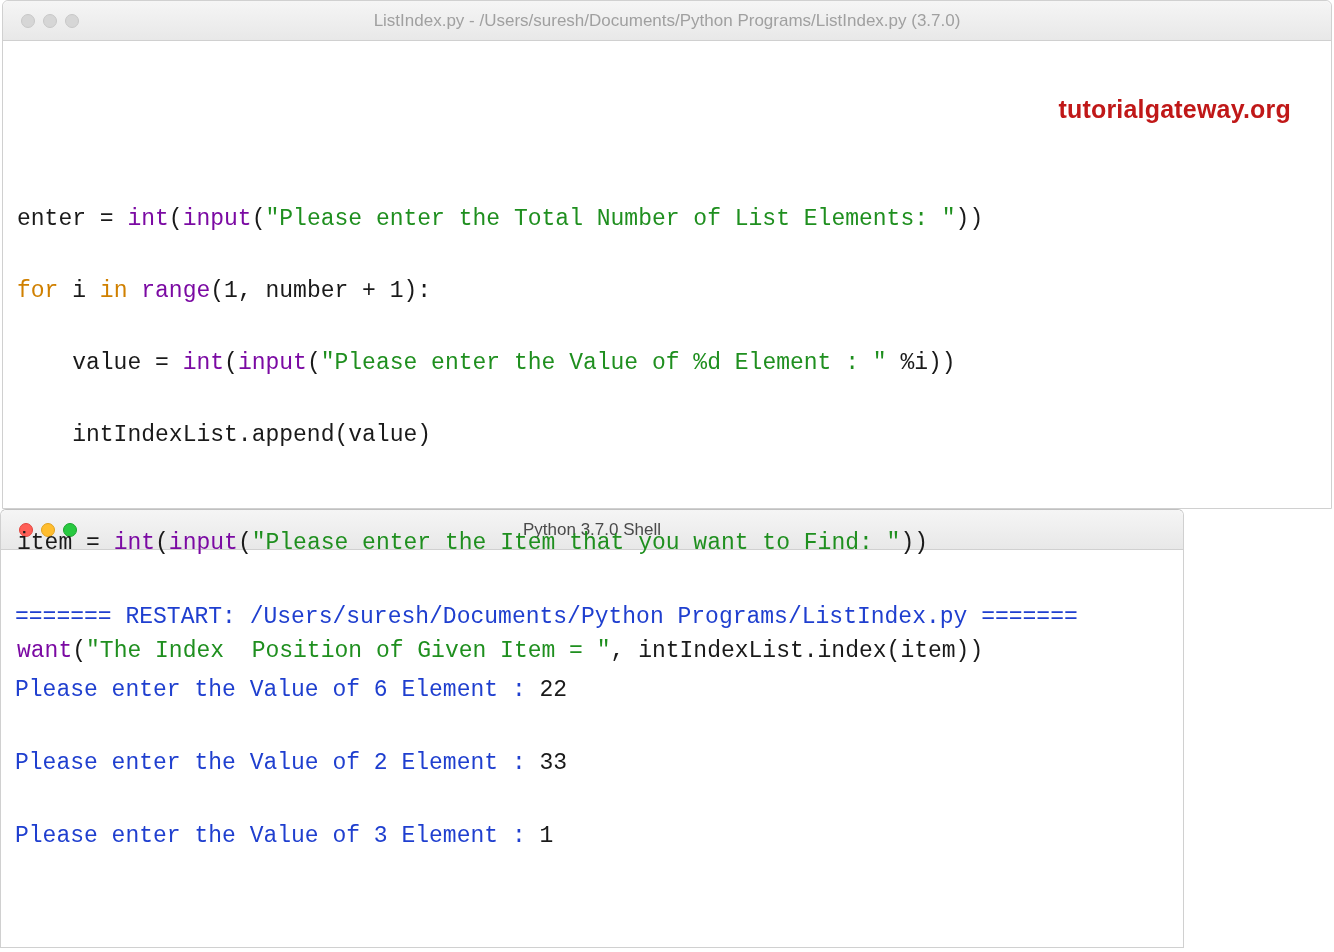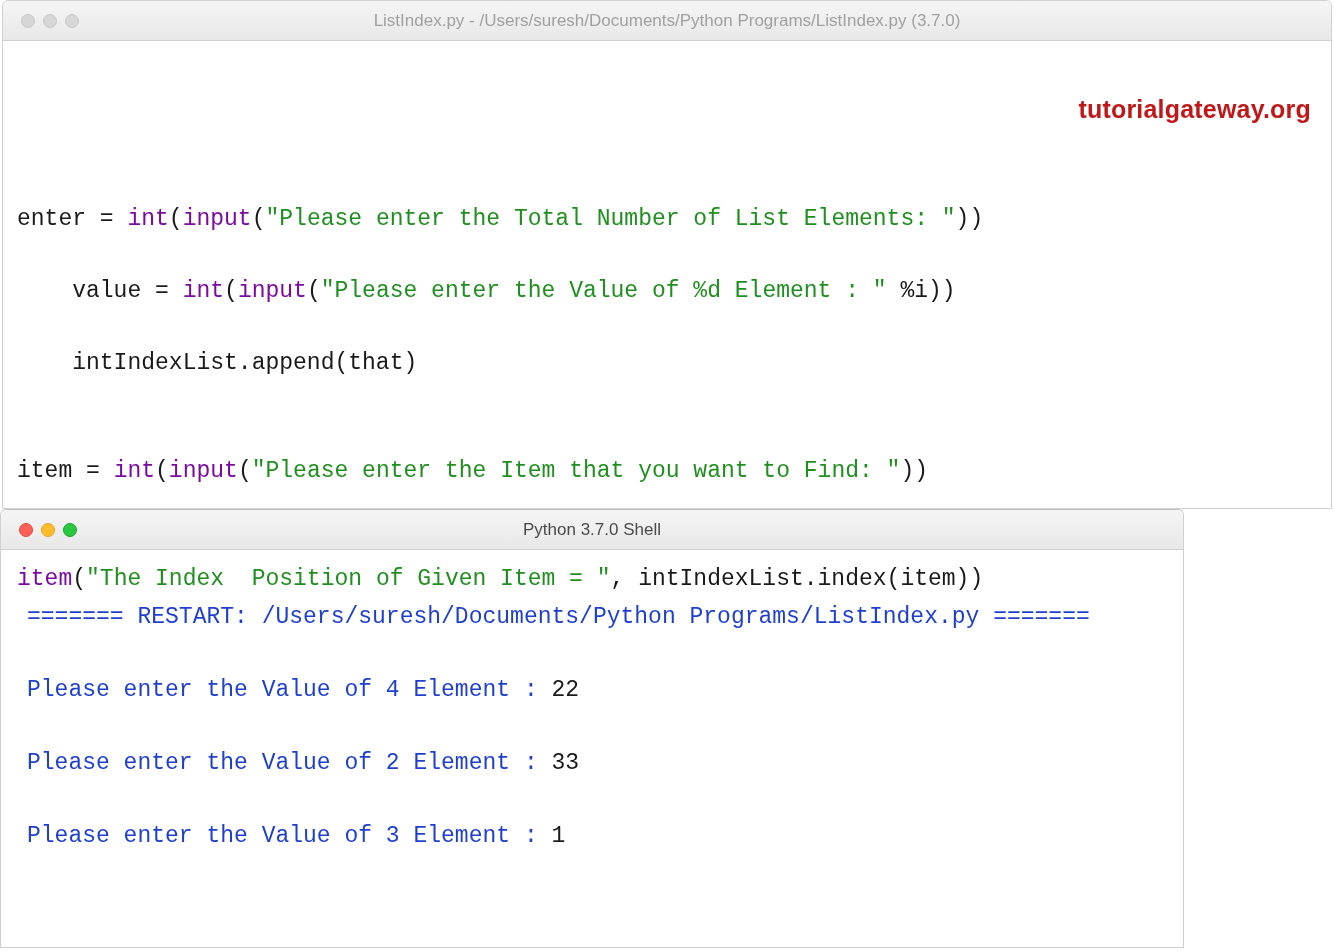--- a/index.html
+++ b/index.html
@@ -68,33 +68,33 @@
   }
   .shell-body {
     padding: 12px 14px 0 14px;
     font-size: 23px;
     line-height: 36.5px;
     white-space: pre;
     color: #1a1a1a;
   }
   .watermark {
     position: absolute;
-    right: 20px;
+    right: 40px;
     top: 50px;
     font-family: "Arial Black", Arial, sans-serif;
     font-size: 25px;
     font-weight: 900;
     color: #c01818;
     letter-spacing: 0.2px;
   }
   .c-comment { color: #c21818; }
   .c-builtin { color: #7b0aa3; }
   .c-string  { color: #1f8f1f; }
   .c-keyword { color: #d08000; }
-  .c-shellprompt { color: #1f3fcf; margin-left: 12px; }
+  .c-shellprompt { color: #1f3fcf; }
   .editor-window { width: 1330px; height: 509px; margin-left: 2px; }
   .shell-window  { width: 1184px; margin-top: 0px; height: 439px; border-top: 1px solid #c0c0c0; }
   .line { display: block; }
 </style>
 </head>
 <body>
 
 <div class="window editor-window">
   <div class="titlebar">
     <div class="traffic-lights">
@@ -102,41 +102,42 @@
       <div class="traffic-light tl-inactive"></div>
       <div class="traffic-light tl-inactive"></div>
     </div>
     <div class="window-title">ListIndex.py - /Users/suresh/Documents/Python Programs/ListIndex.py (3.7.0)</div>
   </div>
   <div class="editor-body">
     <div class="watermark">tutorialgateway.org</div>
 <span class="line"></span>
 <span class="line"></span>
 <span class="line"><span>enter = </span><span class="c-builtin">int</span><span>(</span><span class="c-builtin">input</span><span>(</span><span class="c-string">"Please enter the Total Number of List Elements: "</span><span>))</span></span>
+<span class="line"><span class="c-keyword">for</span><span> i </span><span class="c-keyword">in</span><span> </span><span class="c-builtin">range</span><span>(1, number + 1):</span></span>
 <span class="line"><span>    value = </span><span class="c-builtin">int</span><span>(</span><span class="c-builtin">input</span><span>(</span><span class="c-string">"Please enter the Value of %d Element : "</span><span> %i))</span></span>
-<span class="line">    intIndexList.append(that)</span>
+<span class="line">    intIndexList.append(value)</span>
 <span class="line"></span>
 <span class="line"><span>item = </span><span class="c-builtin">int</span><span>(</span><span class="c-builtin">input</span><span>(</span><span class="c-string">"Please enter the Item that you want to Find: "</span><span>))</span></span>
 <span class="line"></span>
-<span class="line"><span class="c-builtin">item</span><span>(</span><span class="c-string">"The Index  Position of Given Item = "</span><span>, intIndexList.index(item))</span></span>
+<span class="line"><span class="c-builtin">want</span><span>(</span><span class="c-string">"The Index  Position of Given Item = "</span><span>, intIndexList.index(item))</span></span>
   </div>
 </div>
 
 <div class="window shell-window">
   <div class="titlebar">
     <div class="traffic-lights">
       <div class="traffic-light tl-red"></div>
       <div class="traffic-light tl-yellow"></div>
       <div class="traffic-light tl-green"></div>
     </div>
     <div class="window-title active">Python 3.7.0 Shell</div>
   </div>
   <div class="shell-body">
 <span class="line"><span class="c-shellprompt">======= RESTART: /Users/suresh/Documents/Python Programs/ListIndex.py =======</span></span>
-<span class="line"><span class="c-shellprompt">Please enter the Value of 4 Element : </span><span>22</span></span>
+<span class="line"><span class="c-shellprompt">Please enter the Value of 6 Element : </span><span>22</span></span>
 <span class="line"><span class="c-shellprompt">Please enter the Value of 2 Element : </span><span>33</span></span>
 <span class="line"><span class="c-shellprompt">Please enter the Value of 3 Element : </span><span>1</span></span>
 
 
 
 
 
   </div>
 </div>
 

